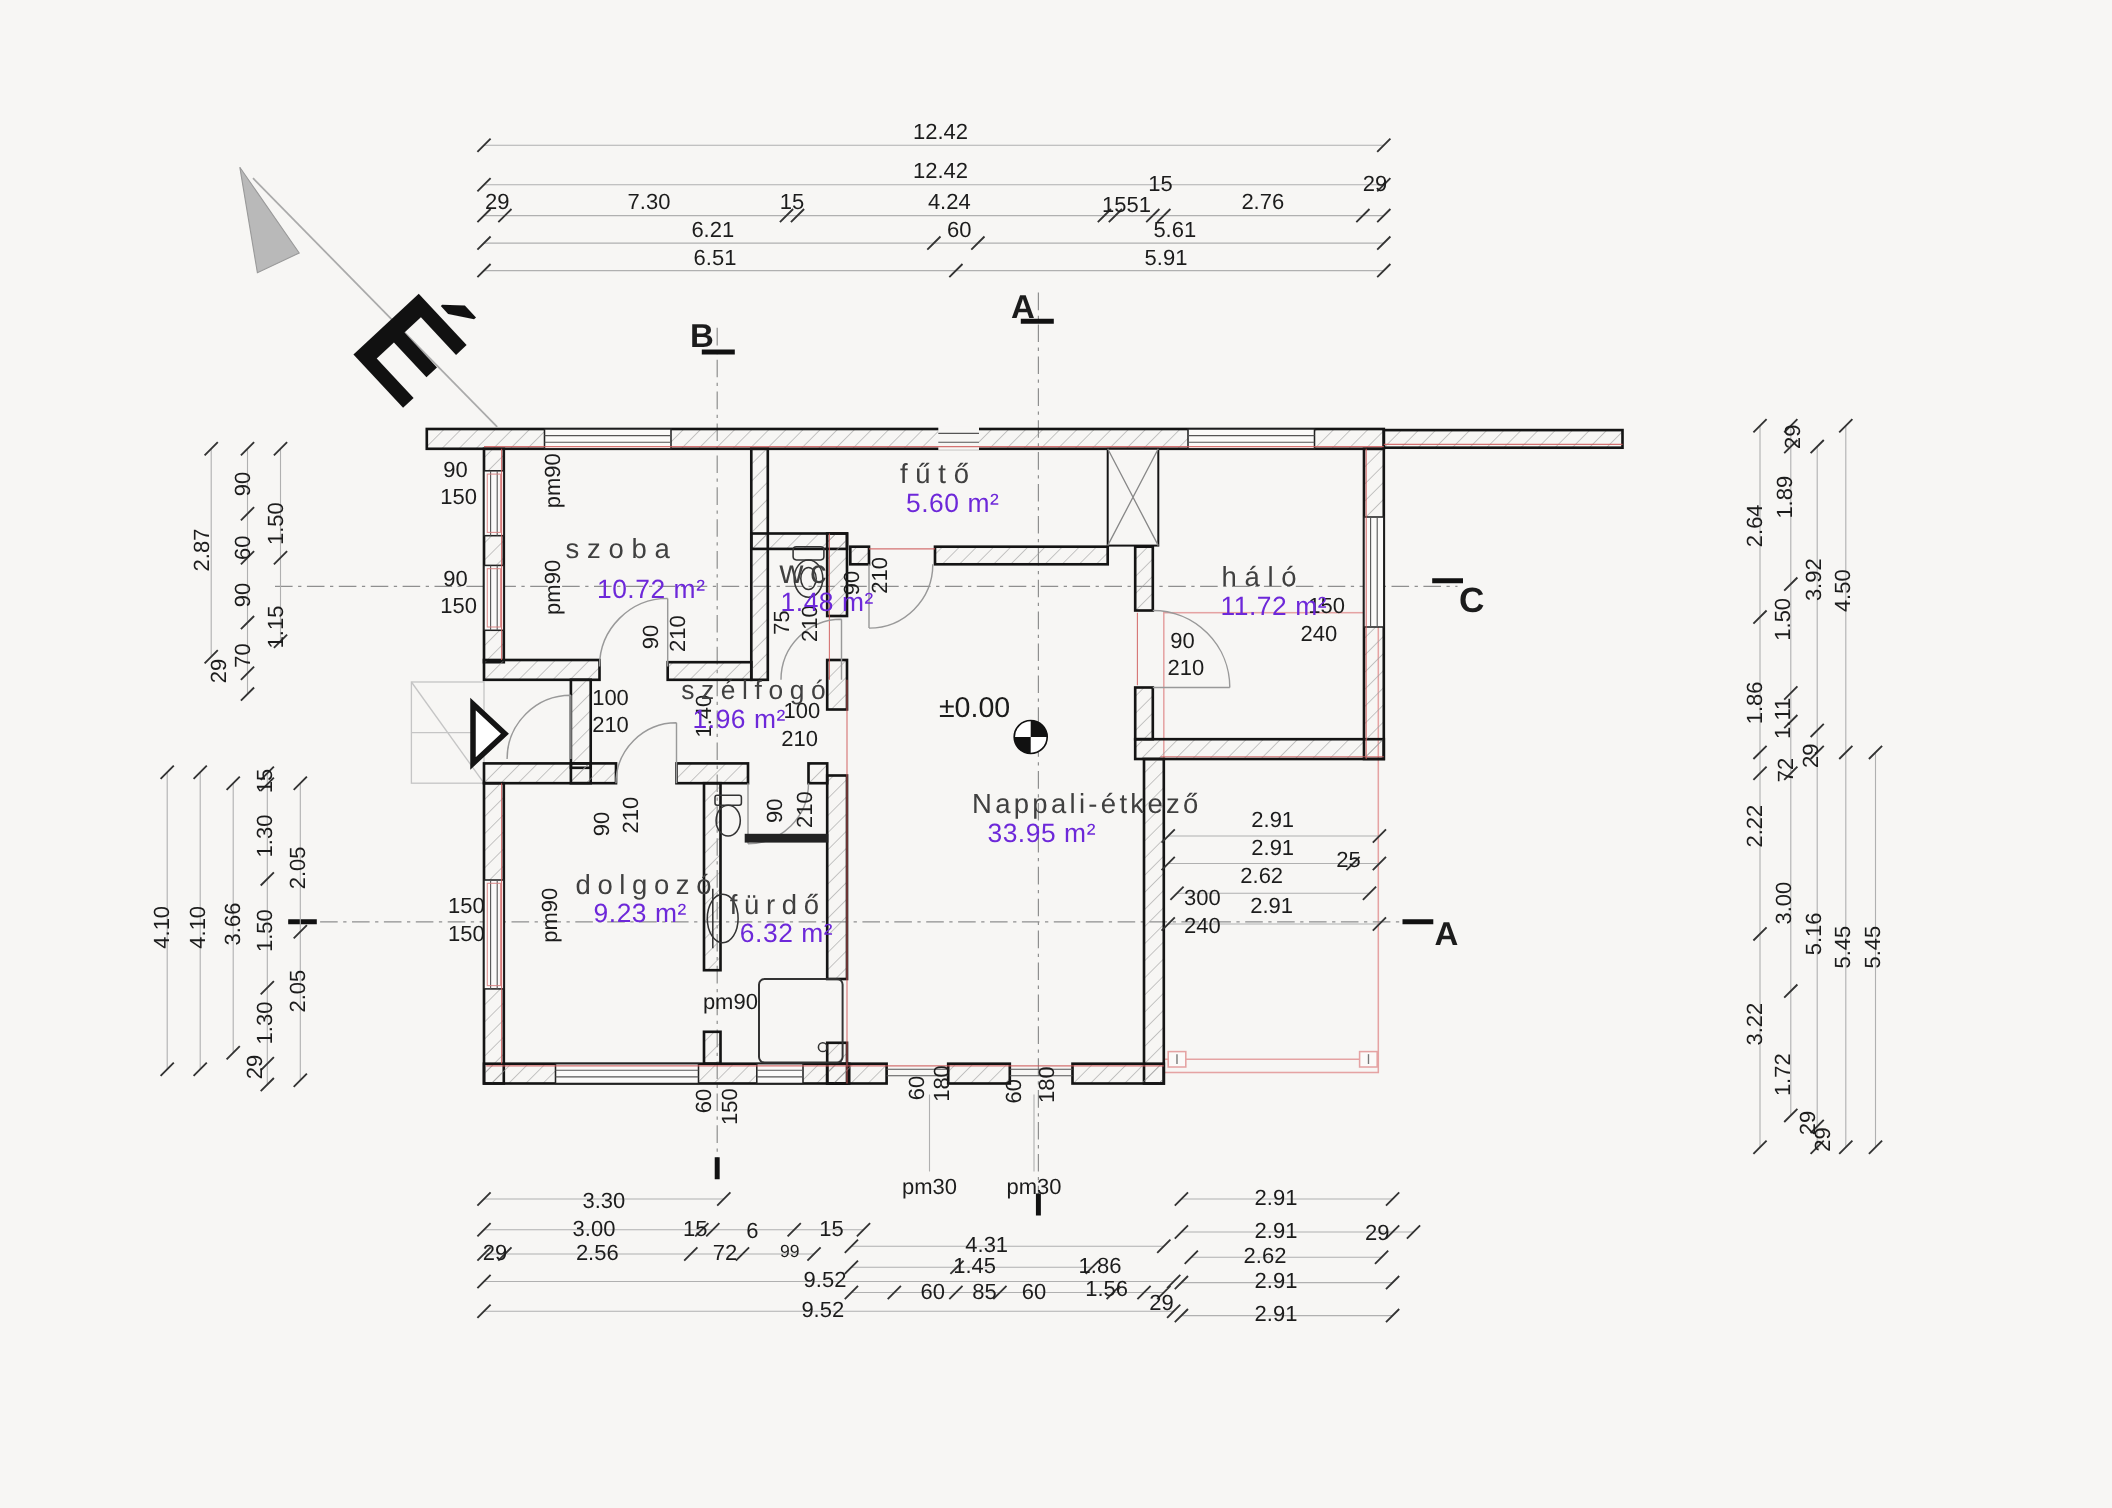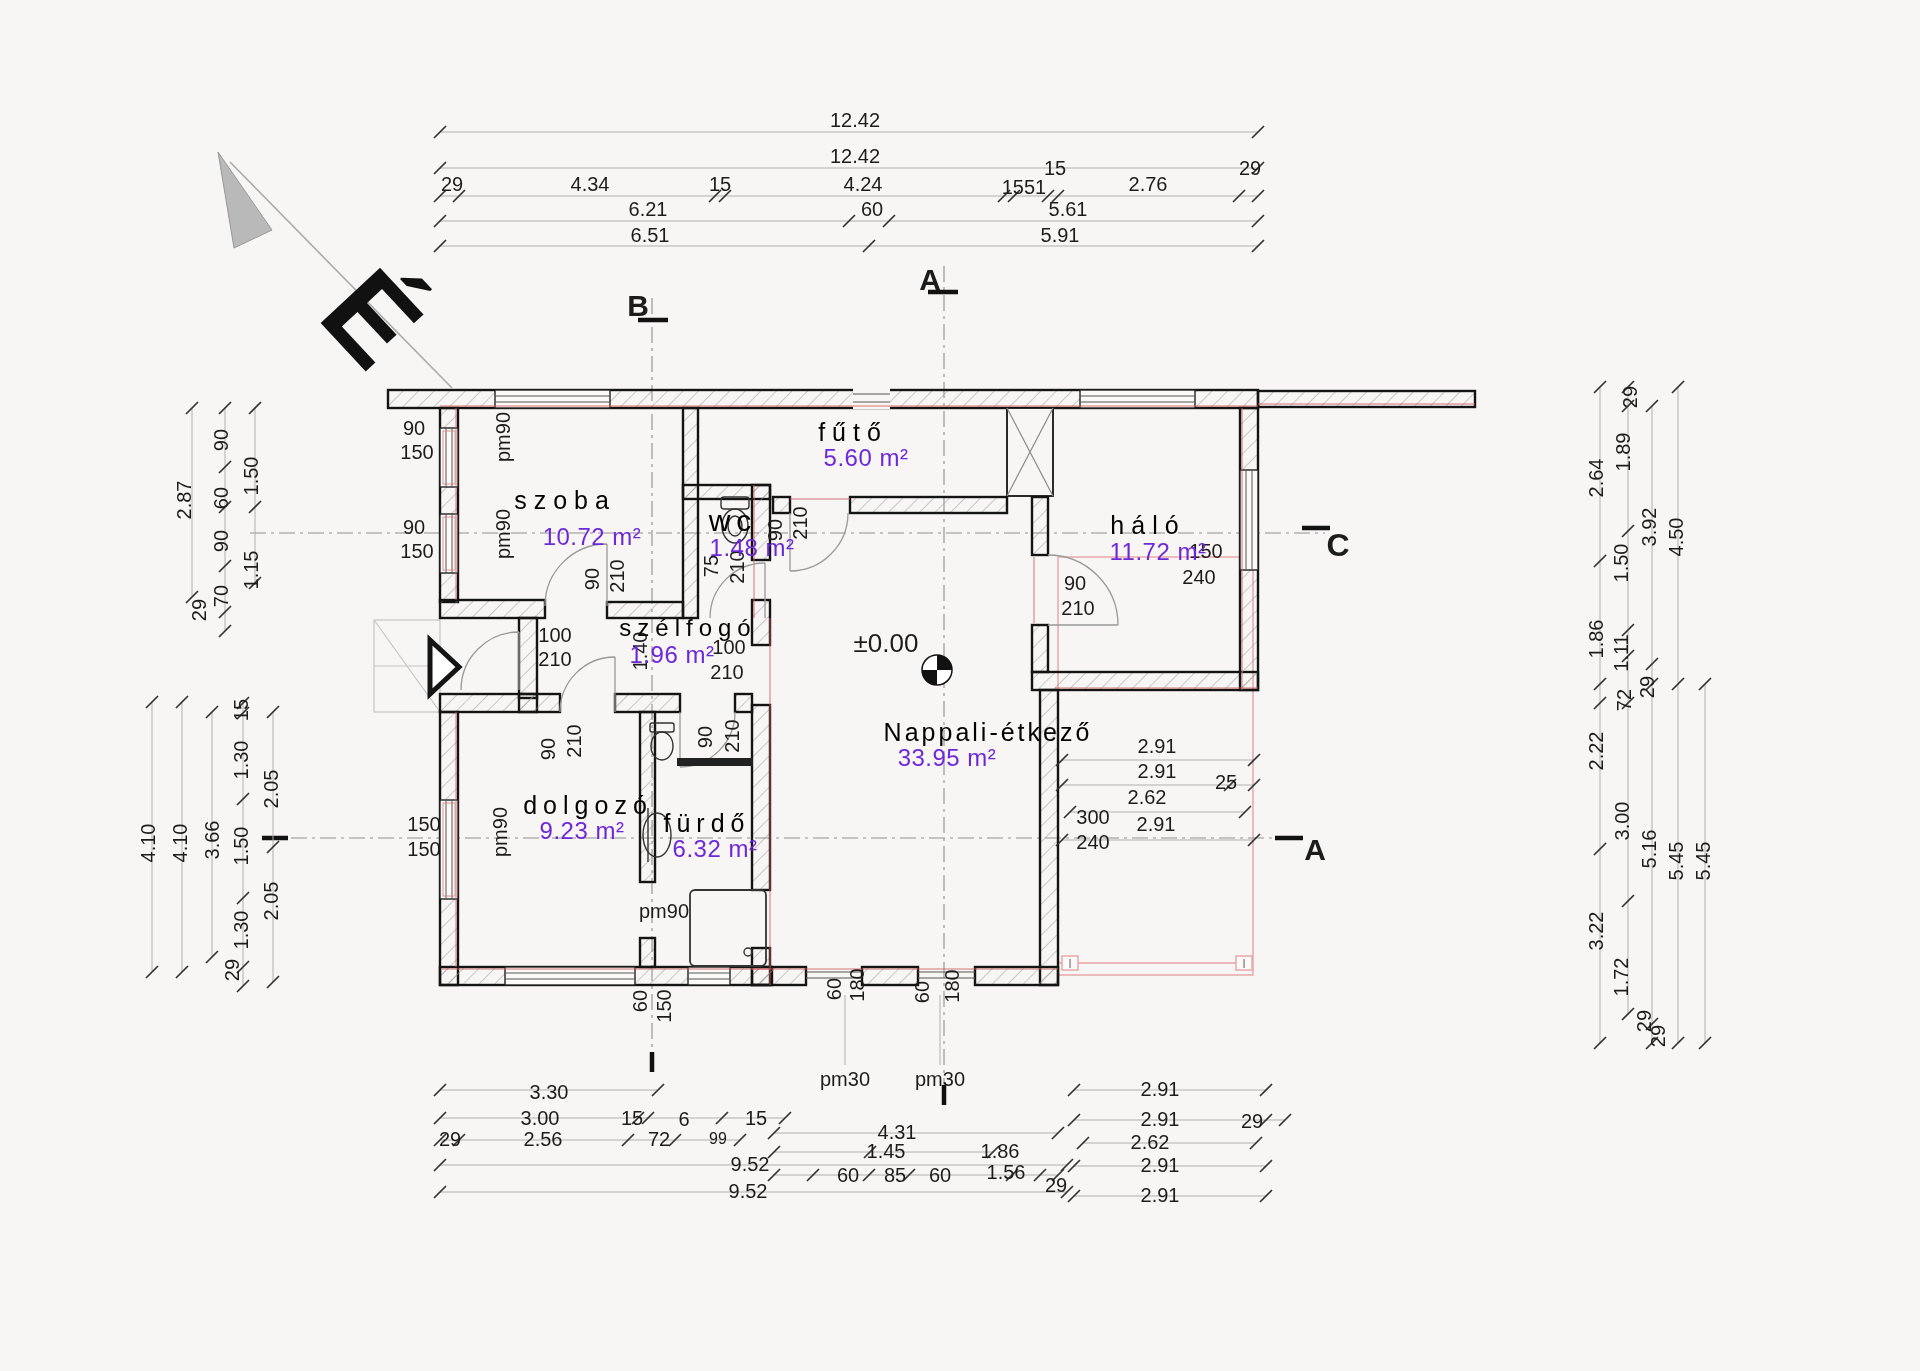--- a/index.html
+++ b/index.html
@@ -1,21 +1,21 @@
 <!DOCTYPE html>
 <html><head>
 <meta charset="utf-8">
 <style>
   html,body{margin:0;padding:0;}
   .canvas{position:relative;width:1920px;height:1371px;background:#f7f6f4;
           font-family:"Liberation Sans",sans-serif;overflow:hidden;}
   svg{position:absolute;left:0;top:0;}
   #labels-layer{position:absolute;left:0;top:0;width:100%;height:100%;}
   .lbl{position:absolute;white-space:nowrap;color:#1c1c1c;line-height:1;}
-  .room-name{position:absolute;white-space:nowrap;color:#000000;line-height:1;}
+  .room-name{position:absolute;white-space:nowrap;color:#404040;line-height:1;}
   .room-area{position:absolute;white-space:nowrap;color:#6d28d9;line-height:1;}
   .north-letter{position:absolute;left:372px;top:318px;font-size:118px;font-weight:bold;
                 color:#111;transform:translate(-50%,-50%) rotate(47deg);line-height:1;}
 </style>
 </head>
 <body>
 
 <div class="canvas">
 
 <svg width="1920" height="1371" viewBox="0 0 1920 1371">
@@ -211,21 +211,21 @@
       M1056,766 l12,-12 M1248,766 l12,-12 M1056,791 l12,-12 M1224,791 l12,-12 M1248,791 l12,-12
       M1064,818 l12,-12 M1239,818 l12,-12 M1056,846 l12,-12 M1248,846 l12,-12"></path>
   </g>
 </svg>
 
 <div id="labels-layer">
   <div class="north-letter">É</div>
 <div class="lbl" style="left: 855px; top: 120px; font-size: 20px; transform: translate(-50%, -50%);">12.42</div>
       <div class="lbl" style="left: 855px; top: 156px; font-size: 20px; transform: translate(-50%, -50%);">12.42</div>
       <div class="lbl" style="left: 452px; top: 184px; font-size: 20px; transform: translate(-50%, -50%);">29</div>
-      <div class="lbl" style="left: 590px; top: 184px; font-size: 20px; transform: translate(-50%, -50%);">4.34</div>
+      <div class="lbl" style="left: 590px; top: 184px; font-size: 20px; transform: translate(-50%, -50%);">7.30</div>
       <div class="lbl" style="left: 720px; top: 184px; font-size: 20px; transform: translate(-50%, -50%);">15</div>
       <div class="lbl" style="left: 863px; top: 184px; font-size: 20px; transform: translate(-50%, -50%);">4.24</div>
       <div class="lbl" style="left: 1024px; top: 187px; font-size: 20px; transform: translate(-50%, -50%);">1551</div>
       <div class="lbl" style="left: 1055px; top: 168px; font-size: 20px; transform: translate(-50%, -50%);">15</div>
       <div class="lbl" style="left: 1148px; top: 184px; font-size: 20px; transform: translate(-50%, -50%);">2.76</div>
       <div class="lbl" style="left: 1250px; top: 168px; font-size: 20px; transform: translate(-50%, -50%);">29</div>
       <div class="lbl" style="left: 648px; top: 209px; font-size: 20px; transform: translate(-50%, -50%);">6.21</div>
       <div class="lbl" style="left: 872px; top: 209px; font-size: 20px; transform: translate(-50%, -50%);">60</div>
       <div class="lbl" style="left: 1068px; top: 209px; font-size: 20px; transform: translate(-50%, -50%);">5.61</div>
       <div class="lbl" style="left: 650px; top: 235px; font-size: 20px; transform: translate(-50%, -50%);">6.51</div>

